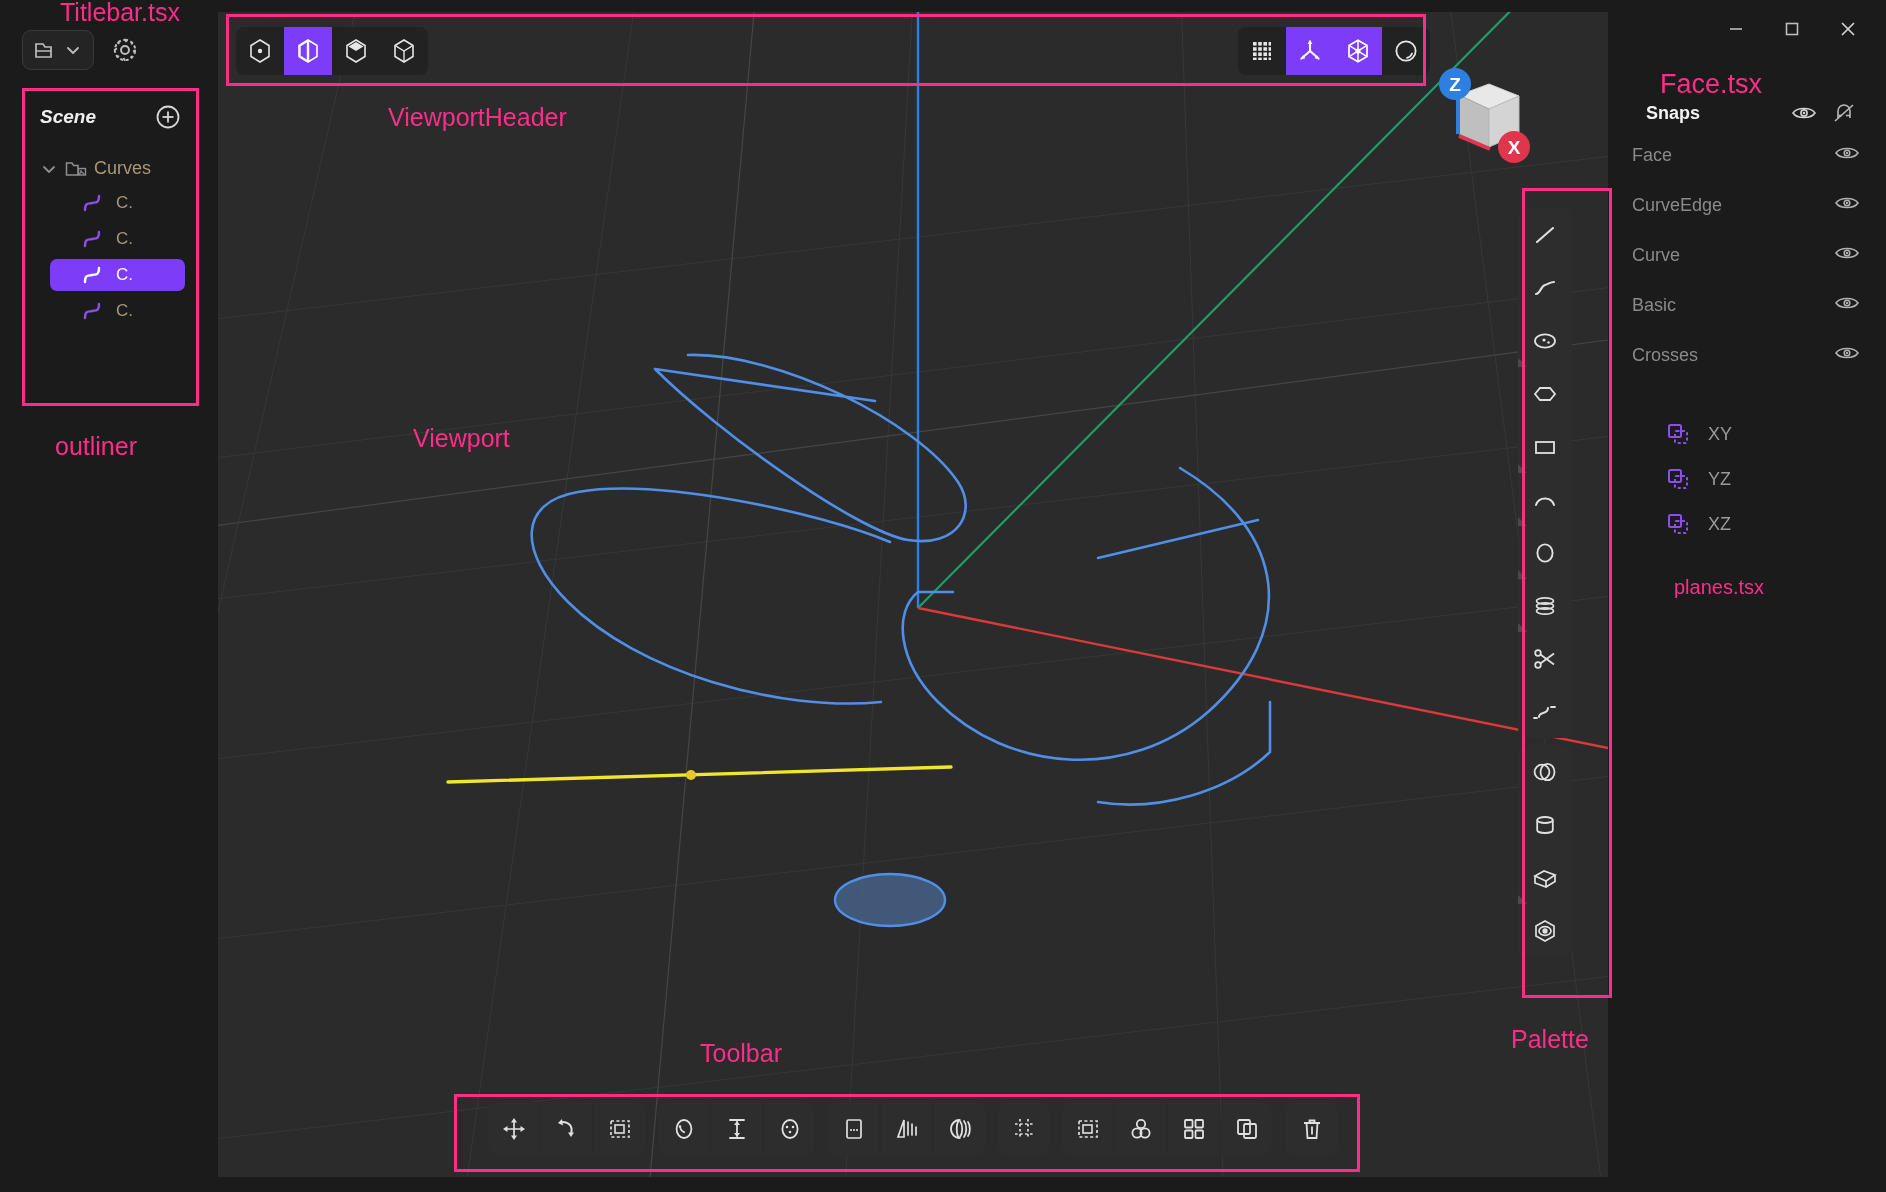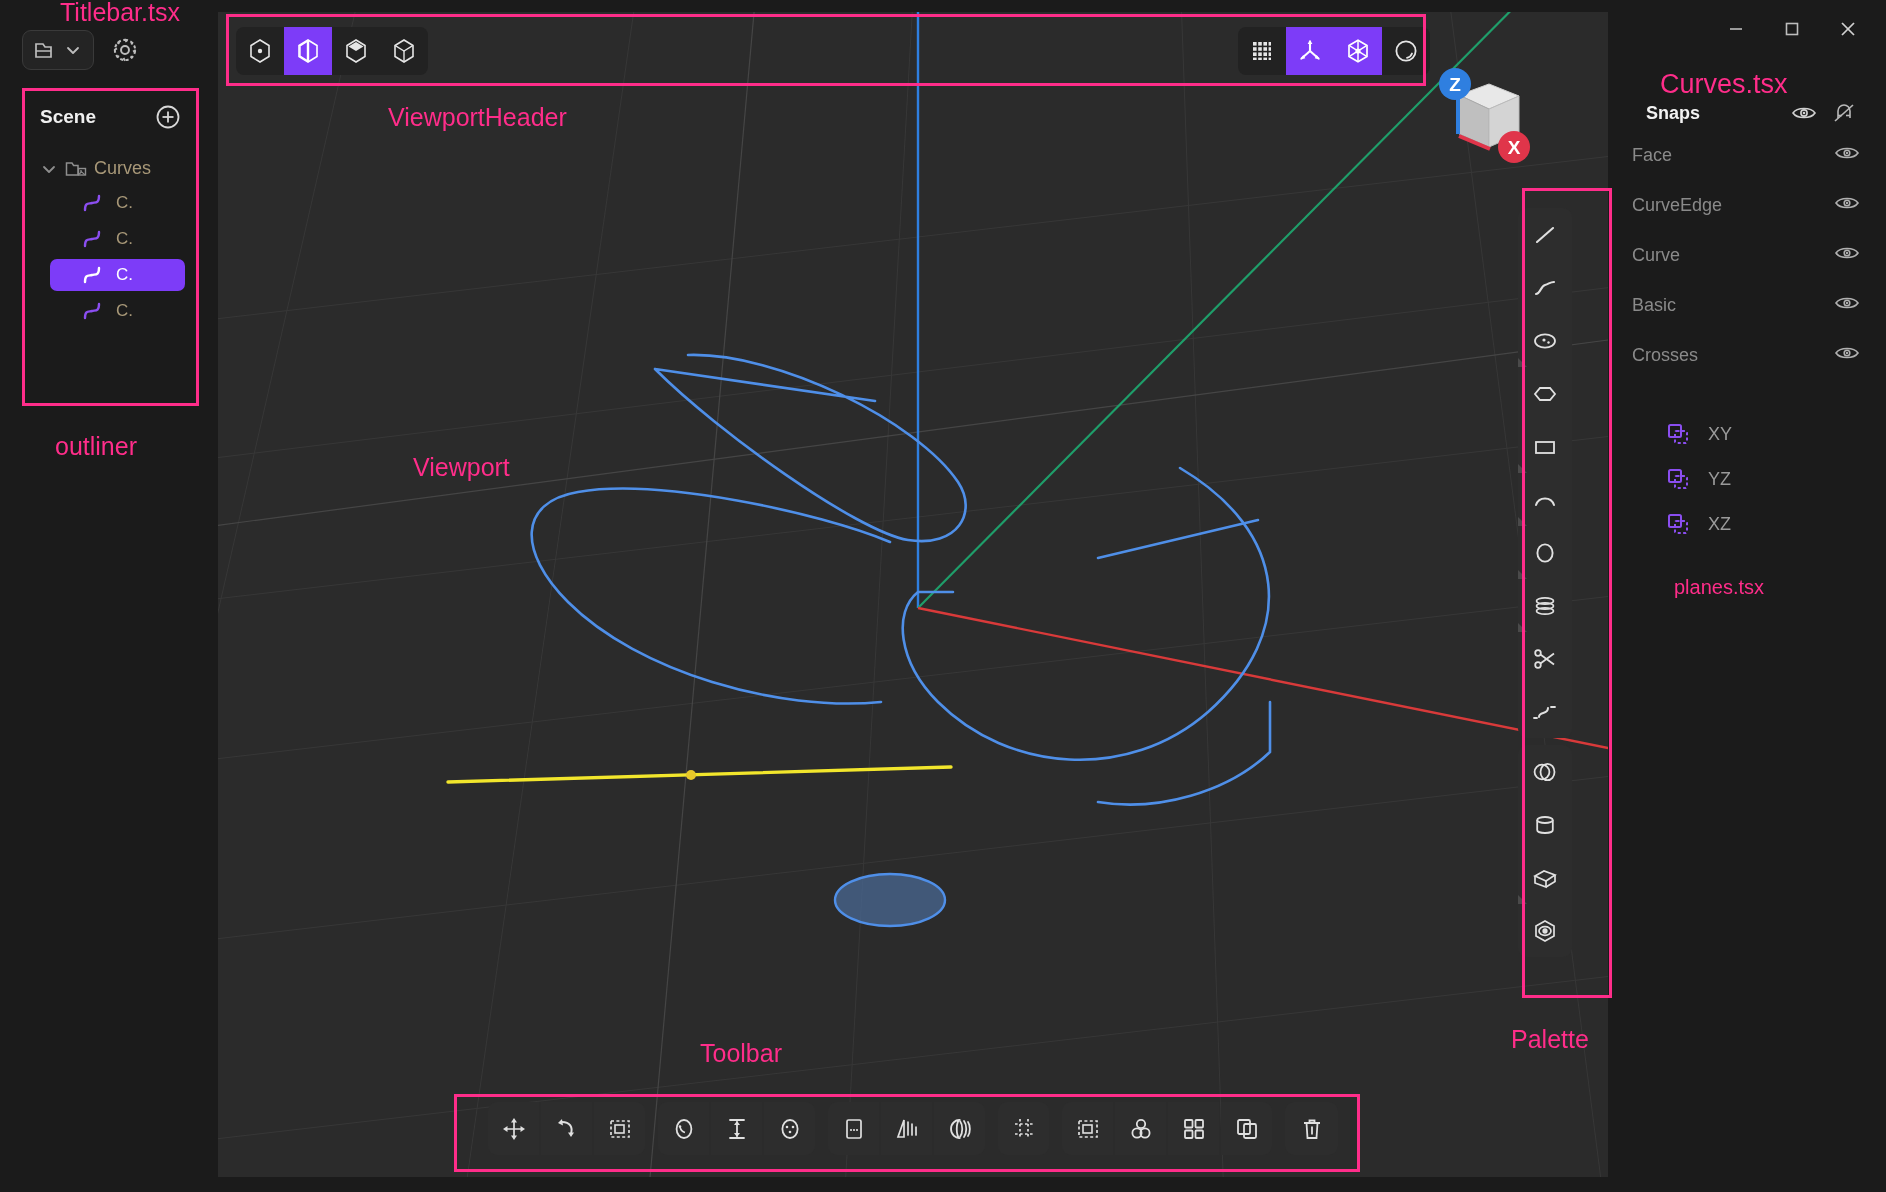--- a/index.html
+++ b/index.html
@@ -46,21 +46,21 @@
 
   #outliner {
     position: absolute; left: 22px; top: 88px; width: 177px; height: 318px;
     background: #1b1b1b;
   }
   #outliner-header {
     display: flex; align-items: center; justify-content: space-between;
     padding: 16px 18px 10px 18px;
   }
   #outliner-header .scene-title {
-    color: #f0f0f0; font-size: 19px; font-weight: bold;
+    color: #f0f0f0; font-size: 19px; font-weight: bold; font-style: italic;
   }
   .add-btn { cursor: pointer; display:flex; }
   .tree { padding: 14px 4px 0 0; }
   .tree-group {
     display: flex; align-items: center; gap: 7px;
     padding: 4px 0 4px 18px; cursor: pointer;
   }
   .tree-group .glabel { color: #a89878; font-size: 18px; }
   .tree-item {
     display: flex; align-items: center; gap: 12px;
@@ -781,19 +781,19 @@
   </div>
 
   <div class="anno-box" style="left:22px;  top:88px;  width:177px; height:318px;"></div>
   <div class="anno-box" style="left:226px; top:14px;  width:1200px; height:72px;"></div>
   <div class="anno-box" style="left:1522px;top:188px; width:90px;  height:810px;"></div>
   <div class="anno-box" style="left:454px; top:1094px; width:906px; height:78px;"></div>
 
   <div class="anno" style="left:60px;  top:-2px;">Titlebar.tsx</div>
   <div class="anno" style="left:55px;  top:432px;">outliner</div>
   <div class="anno" style="left:388px; top:103px;">ViewportHeader</div>
-  <div class="anno" style="left:413px; top:453px;text-align:right;">Viewport</div>
+  <div class="anno" style="left:413px; top:424px;text-align:right;">Viewport</div>
   <div class="anno" style="left:700px; top:1039px;">Toolbar</div>
   <div class="anno" style="left:1511px;top:1025px;">Palette</div>
-  <div class="anno" style="left:1660px;top:69px;  font-size:27px;">Curves.tsx</div>
+  <div class="anno" style="left:1660px;top:69px;  font-size:27px;">Face.tsx</div>
   <div class="anno" style="left:1674px;top:576px; font-size:20px;">planes.tsx</div>
 
 </div>
 
 </body></html>

